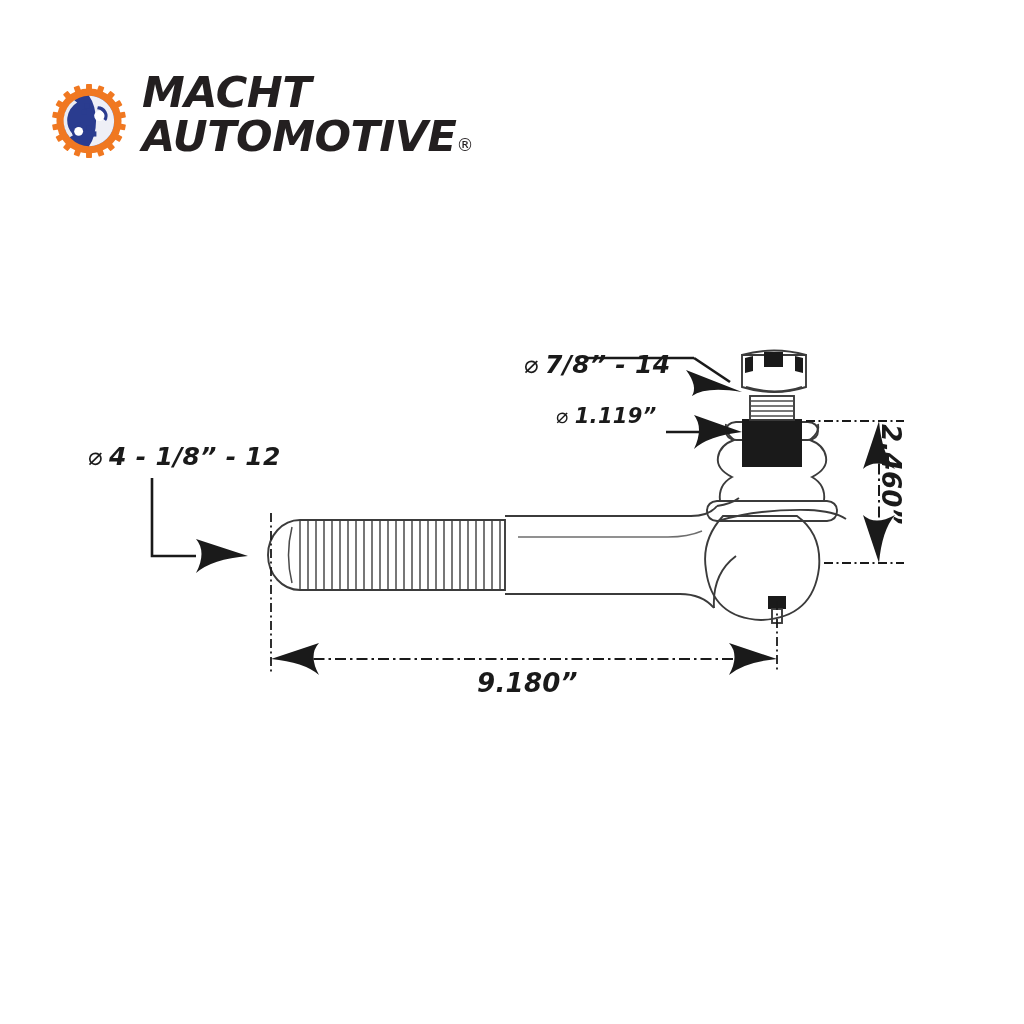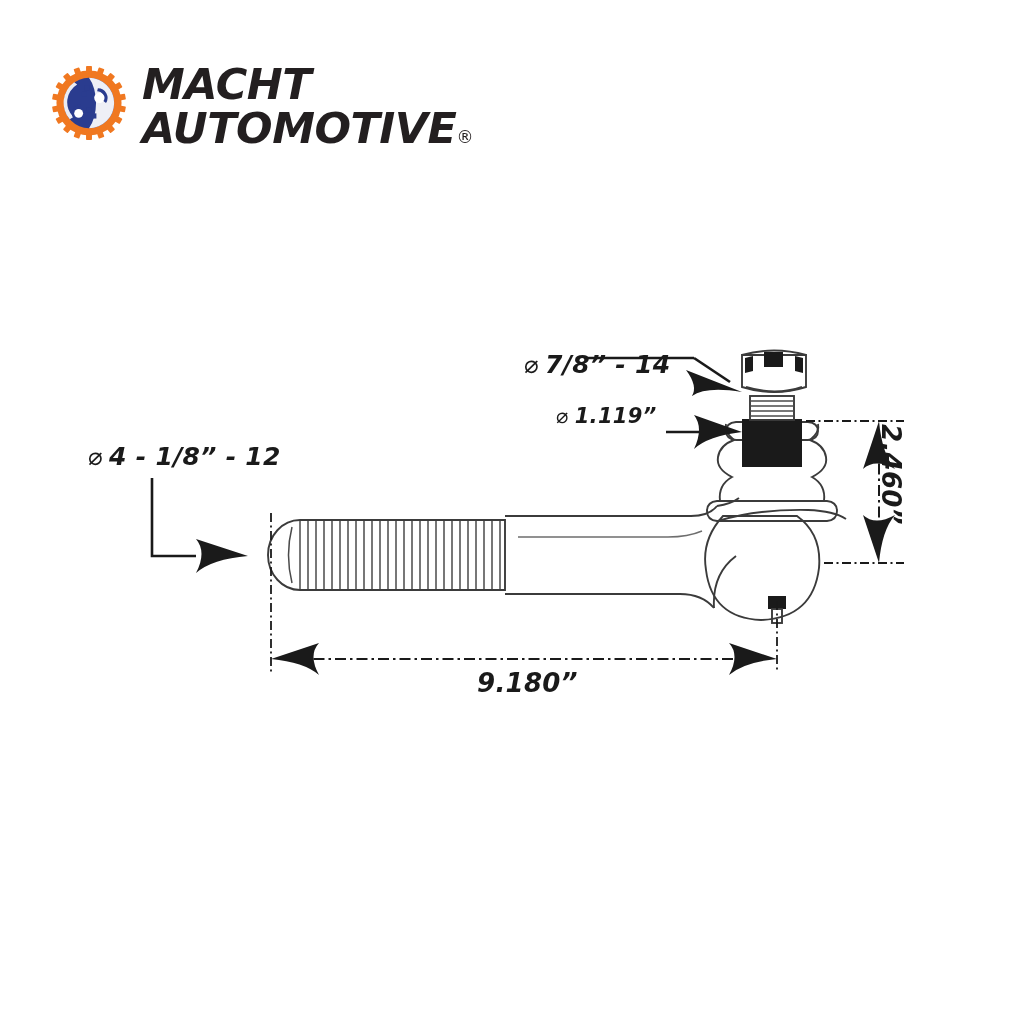--- a/index.html
+++ b/index.html
@@ -6,21 +6,21 @@
   body{
     width:1024px;height:1024px;
     background:#ffffff;
     font-family:"Liberation Sans", sans-serif;
     overflow:hidden;
     position:relative;
   }
   #stage{position:absolute;left:0;top:0;width:1024px;height:1024px;}
 
   
-  .brand{position:absolute;left:52px;top:64px;display:flex;align-items:flex-start;}
+  .brand{position:absolute;left:52px;top:72px;display:flex;align-items:flex-end;}
   .brand-mark{width:74px;height:74px;position:relative;flex:0 0 auto;margin-top:2px;}
   .brand-text{margin-left:16px;display:flex;flex-direction:column;line-height:0.96;}
   .brand-line{
     font-family:"DejaVu Sans", sans-serif;
     font-weight:bold;font-style:italic;
     font-size:43px;letter-spacing:-0.5px;
     color:#231f20;white-space:nowrap;
   }
   .brand-line.second{margin-top:3px;}
   .reg{font-size:17px;vertical-align:baseline;letter-spacing:0;font-style:normal;font-weight:normal;}

